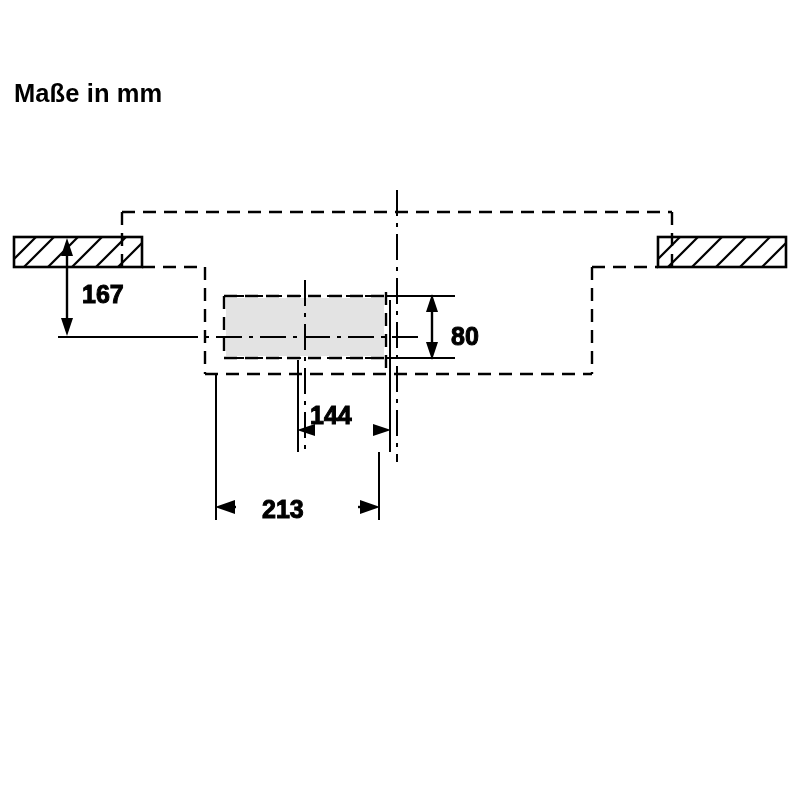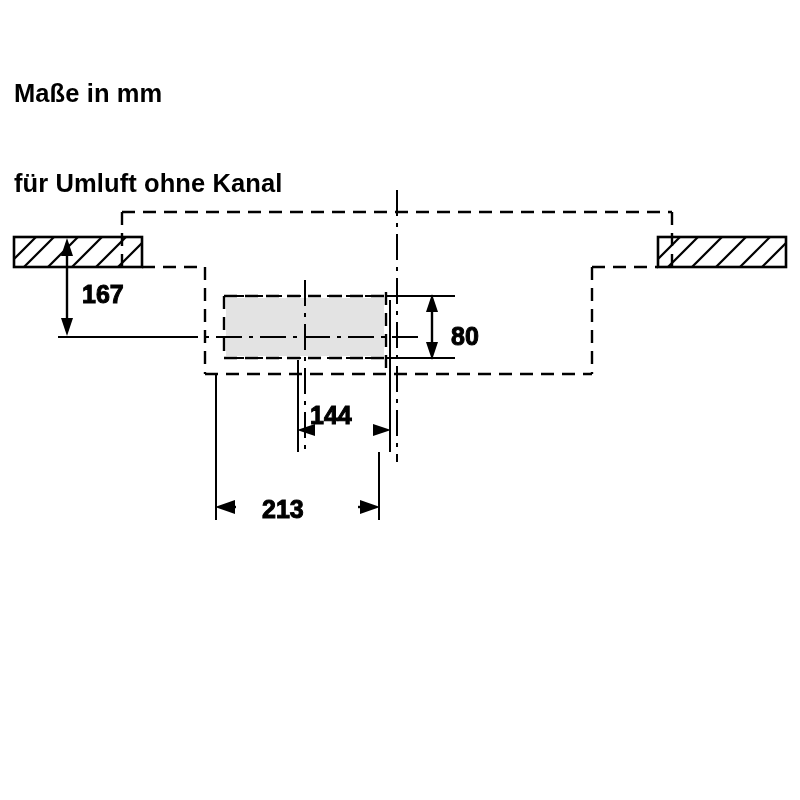--- a/index.html
+++ b/index.html
@@ -50,21 +50,20 @@
     fill: #000000;
   }
 </style>
 </head>
 <body>
 
 <div id="stage">
 
   <div class="title-block">
     <span class="title-line">Maße in mm</span>
-    <span class="title-line">für Umluft ohne Kanal</span>
   </div>
 
   <svg class="drawing" viewBox="0 0 800 800">
 
     <g>
       <rect x="14" y="237" width="128" height="30" fill="none" stroke="#000" stroke-width="2.6"></rect>
       <g stroke="#000" stroke-width="2.2">
         <line x1="24" y1="267" x2="54" y2="237"></line>
         <line x1="48" y1="267" x2="78" y2="237"></line>
         <line x1="72" y1="267" x2="102" y2="237"></line>

